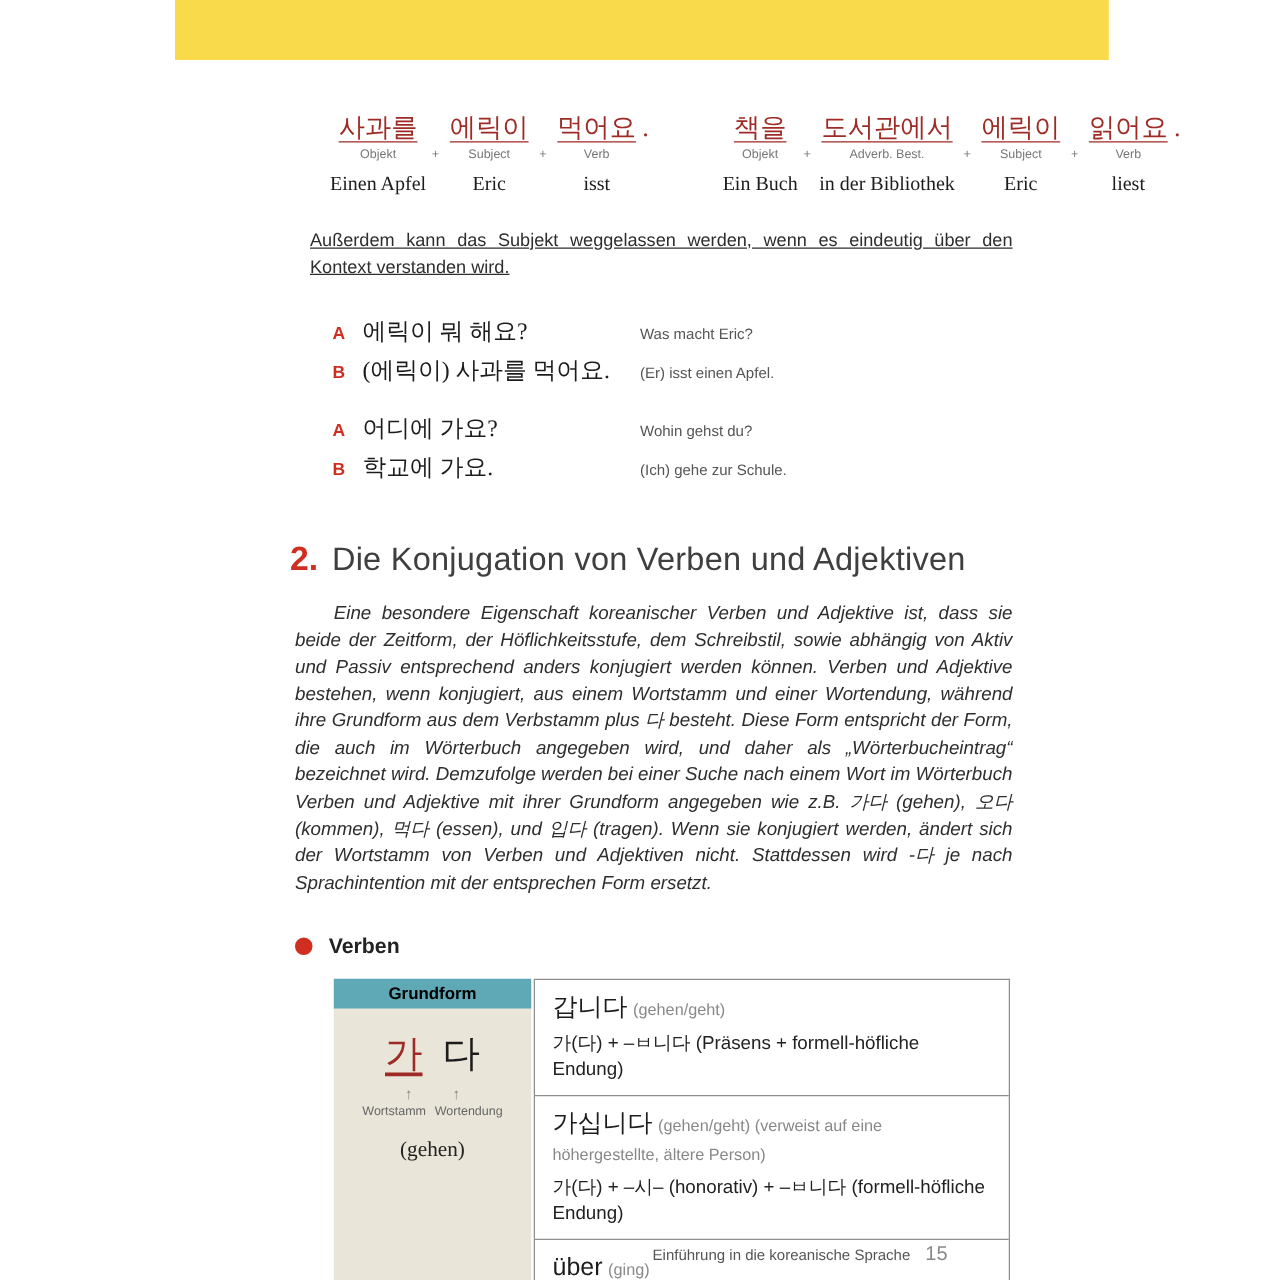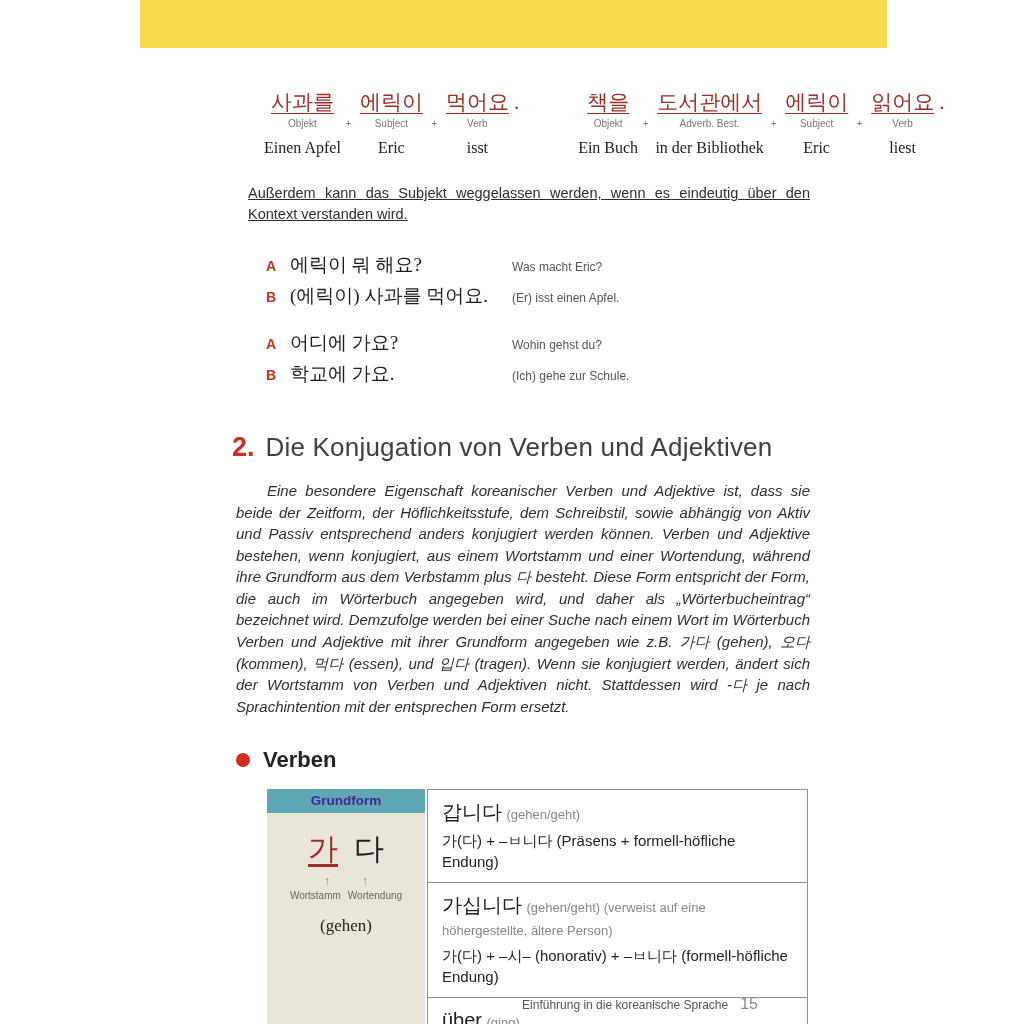--- a/index.html
+++ b/index.html
@@ -41,27 +41,27 @@
   .sec-num { color:var(--accent_red, #cf2e21); font-weight:bold; font-size:27px; margin-right:11px; }
   .sec-title { font-size:26px; color:#3f3f3f; letter-spacing:0.2px; }
 
   .body-par { margin:17px 0 0 0; font-size:15px; line-height:1.44; color:#2e2e2e;
               text-align:justify; text-indent:31px;font-style:italic; }
 
   
   .verben-head { margin:30px 0 0 0; display:flex; align-items:center; }
   .bullet { width:14px; height:14px; border-radius:50%; background:var(--accent_red, #b30f12);
             display:inline-block; margin-right:13px; }
-  .verben-label { font-weight:bold; font-size:22px; color:#222; }
+  .verben-label { font-weight:bold; font-size:17px; color:#222; }
 
   
   .gtable { margin:16px 0 0 31px; width:541px; display:flex; align-items:stretch; }
   .gtable-left { width:158px; margin-right:2px; display:flex; flex-direction:column; }
   .gtable-header { height:24px; line-height:24px; text-align:center; background:var(--teal_header, #5fa9b6);
-                   color:#4c1d95; font-weight:bold; font-size:13.5px; }
+                   color:#000000; font-weight:bold; font-size:13.5px; }
   .gtable-stemcell { flex:1; background:var(--beige_cell, #e9e5d9); text-align:center; padding-top:16px; }
   .bigform { font-family:"Liberation Serif", serif; font-size:30px; color:#1c1c1c; }
   .stem { color:var(--korean_red, #c0392b); text-decoration:underline; text-underline-offset:5px; }
   .ending { margin-left:16px; }
   .arrows { display:flex; justify-content:center; gap:32px; color:#888; font-size:12px; margin-top:4px; }
   .stem-labels { display:flex; justify-content:center; gap:7px; font-size:10px; color:#666; margin-top:2px; }
   .meaning { font-family:"Liberation Serif", serif; font-size:17px; color:#222; margin-top:15px; }
   .gtable-right { flex:1; border:1px solid #8f8f8f; display:flex; flex-direction:column; }
   .grow { padding:9px 14px 10px 14px; }
   .grow + .grow { border-top:1px solid #8f8f8f; }

